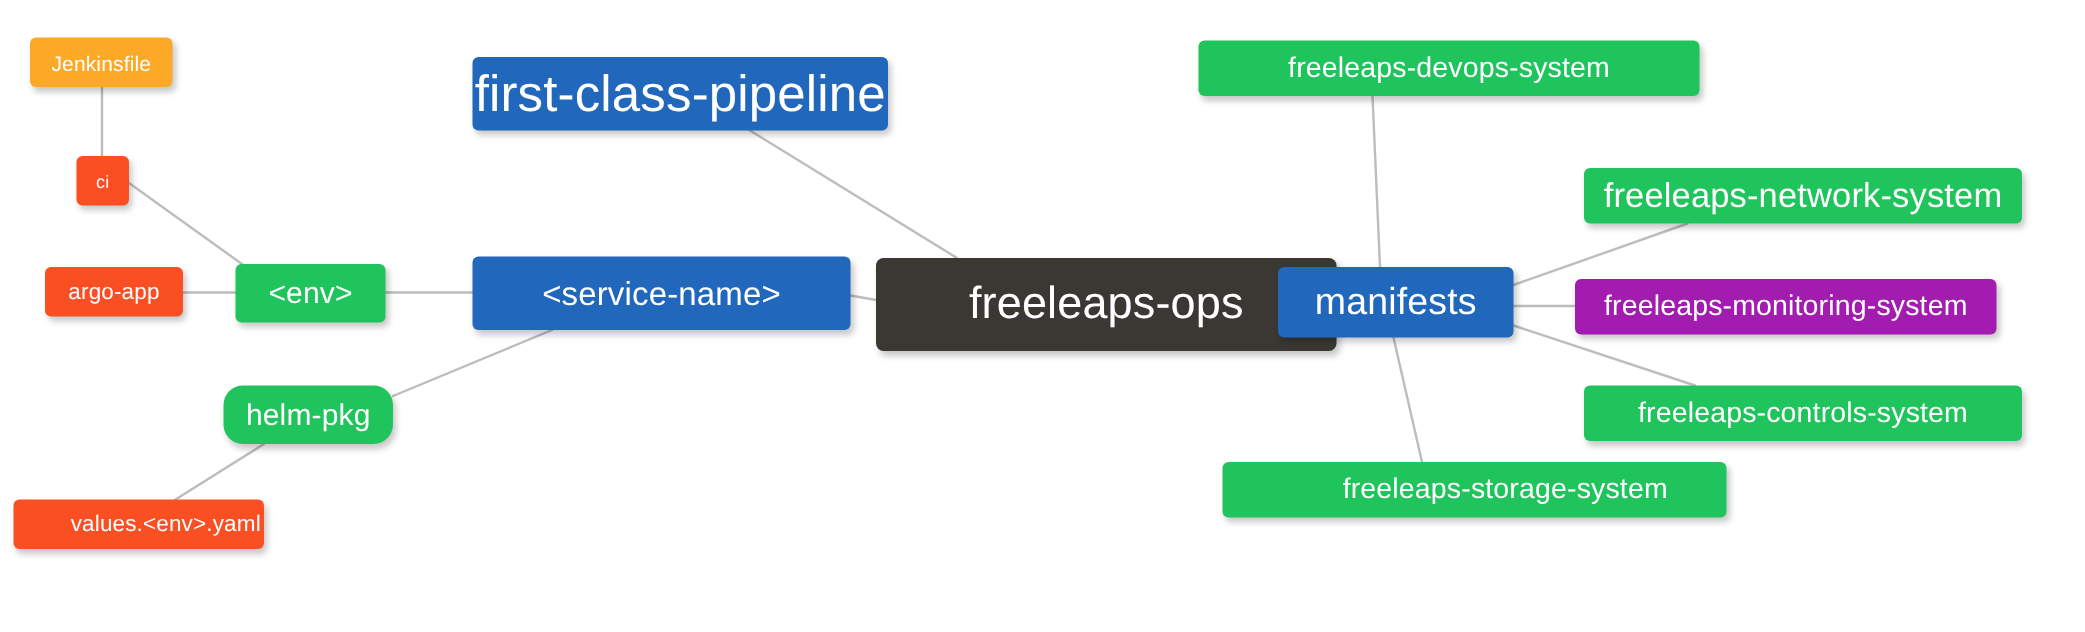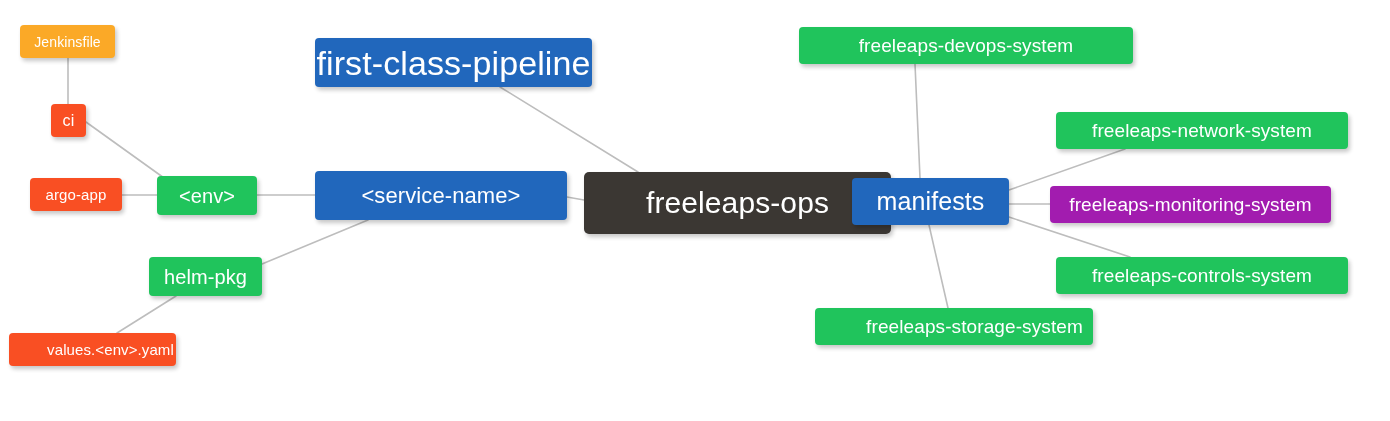--- a/index.html
+++ b/index.html
@@ -71,56 +71,56 @@
       <line x1="920" y1="178" x2="915" y2="64" stroke="#bdbdbd" stroke-width="1.6" stroke-linecap="round"></line>
       <line x1="1009" y1="190" x2="1125" y2="149" stroke="#bdbdbd" stroke-width="1.6" stroke-linecap="round"></line>
       <line x1="1009" y1="204" x2="1050" y2="204" stroke="#bdbdbd" stroke-width="1.6" stroke-linecap="round"></line>
       <line x1="1009" y1="217" x2="1130" y2="257" stroke="#bdbdbd" stroke-width="1.6" stroke-linecap="round"></line>
       <line x1="929" y1="225" x2="948" y2="308" stroke="#bdbdbd" stroke-width="1.6" stroke-linecap="round"></line>
     </svg>
   <div id="node-layer">
       <div class="node tier-orange" style="left: 20px; top: 25px; width: 95px; height: 33px; font-size: 14px; background: rgb(251, 169, 39);">
         <span class="node-label">Jenkinsfile</span>
       </div>
-      <div class="node tier-red" style="left: 51px; top: 104px; width: 35px; height: 33px; font-size: 16px; background: rgb(249, 79, 35);">
+      <div class="node tier-red" style="left: 51px; top: 104px; width: 35px; height: 33px; font-size: 12px; background: rgb(249, 79, 35);">
         <span class="node-label">ci</span>
       </div>
       <div class="node tier-red" style="left: 30px; top: 178px; width: 92px; height: 33px; font-size: 15px; background: rgb(249, 79, 35);">
         <span class="node-label">argo-app</span>
       </div>
       <div class="node tier-green" style="left: 157px; top: 176px; width: 100px; height: 39px; font-size: 20px; background: rgb(32, 196, 92);">
         <span class="node-label">&lt;env&gt;</span>
       </div>
       <div class="node tier-blue" style="left: 315px; top: 171px; width: 252px; height: 49px; font-size: 22px; background: rgb(33, 103, 188);">
         <span class="node-label">&lt;service-name&gt;</span>
       </div>
       <div class="node tier-blue" style="left: 315px; top: 38px; width: 277px; height: 49px; font-size: 34px; background: rgb(33, 103, 188);">
         <span class="node-label">first-class-pipeline</span>
       </div>
-      <div class="node tier-green" style="left: 149px; top: 257px; width: 113px; height: 39px; font-size: 20px; background: rgb(32, 196, 92);">
+      <div class="node tier-green" style="left: 149px; top: 257px; width: 113px; height: 39px; font-size: 20px; background: rgb(32, 196, 92); border-radius: 13px;">
         <span class="node-label">helm-pkg</span>
       </div>
       <div class="node tier-red" style="left: 9px; top: 333px; width: 167px; height: 33px; font-size: 15px; background: rgb(249, 79, 35); padding-left: 36px;">
         <span class="node-label">values.&lt;env&gt;.yaml</span>
       </div>
       <div class="node tier-root" style="left: 584px; top: 172px; width: 307px; height: 62px; font-size: 30px; background: rgb(59, 55, 51);">
         <span class="node-label">freeleaps-ops</span>
       </div>
       <div class="node tier-blue" style="left: 852px; top: 178px; width: 157px; height: 47px; font-size: 25px; background: rgb(33, 103, 188);">
         <span class="node-label">manifests</span>
       </div>
       <div class="node tier-green" style="left: 799px; top: 27px; width: 334px; height: 37px; font-size: 19px; background: rgb(32, 196, 92);">
         <span class="node-label">freeleaps-devops-system</span>
       </div>
-      <div class="node tier-green" style="left: 1056px; top: 112px; width: 292px; height: 37px; font-size: 19px; background: rgb(32, 196, 92);">
+      <div class="node tier-green" style="left: 1056px; top: 112px; width: 292px; height: 37px; font-size: 23px; background: rgb(32, 196, 92);">
         <span class="node-label">freeleaps-network-system</span>
       </div>
       <div class="node tier-green" style="left: 1050px; top: 186px; width: 281px; height: 37px; font-size: 19px; background: #a21caf;">
         <span class="node-label">freeleaps-monitoring-system</span>
       </div>
       <div class="node tier-green" style="left: 1056px; top: 257px; width: 292px; height: 37px; font-size: 19px; background: rgb(32, 196, 92);">
         <span class="node-label">freeleaps-controls-system</span>
       </div>
-      <div class="node tier-green" style="left: 815px; top: 308px; width: 278px; height: 37px; font-size: 19px; background: rgb(32, 196, 92); padding-left: 41px;">
+      <div class="node tier-green" style="left: 815px; top: 308px; width: 336px; height: 37px; font-size: 19px; background: rgb(32, 196, 92); padding-left: 41px;">
         <span class="node-label">freeleaps-storage-system</span>
       </div>
     </div>
 </div>
 
 </body></html>

